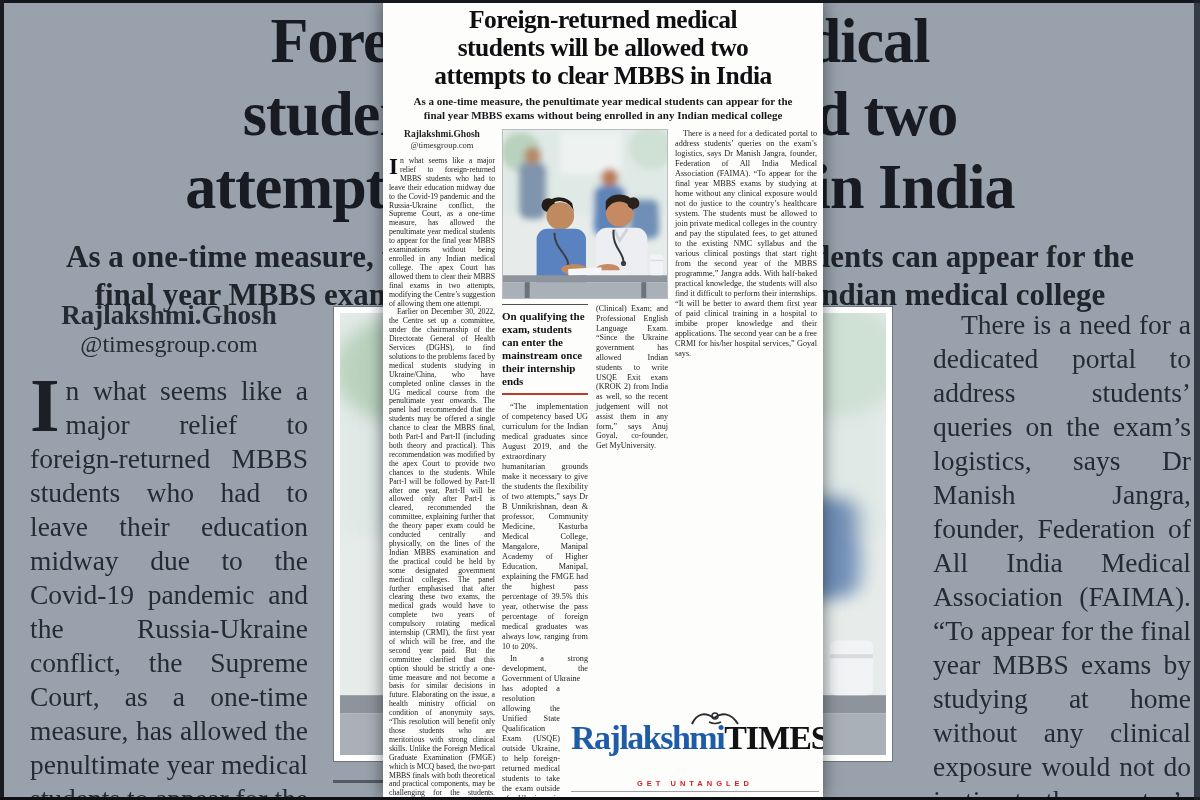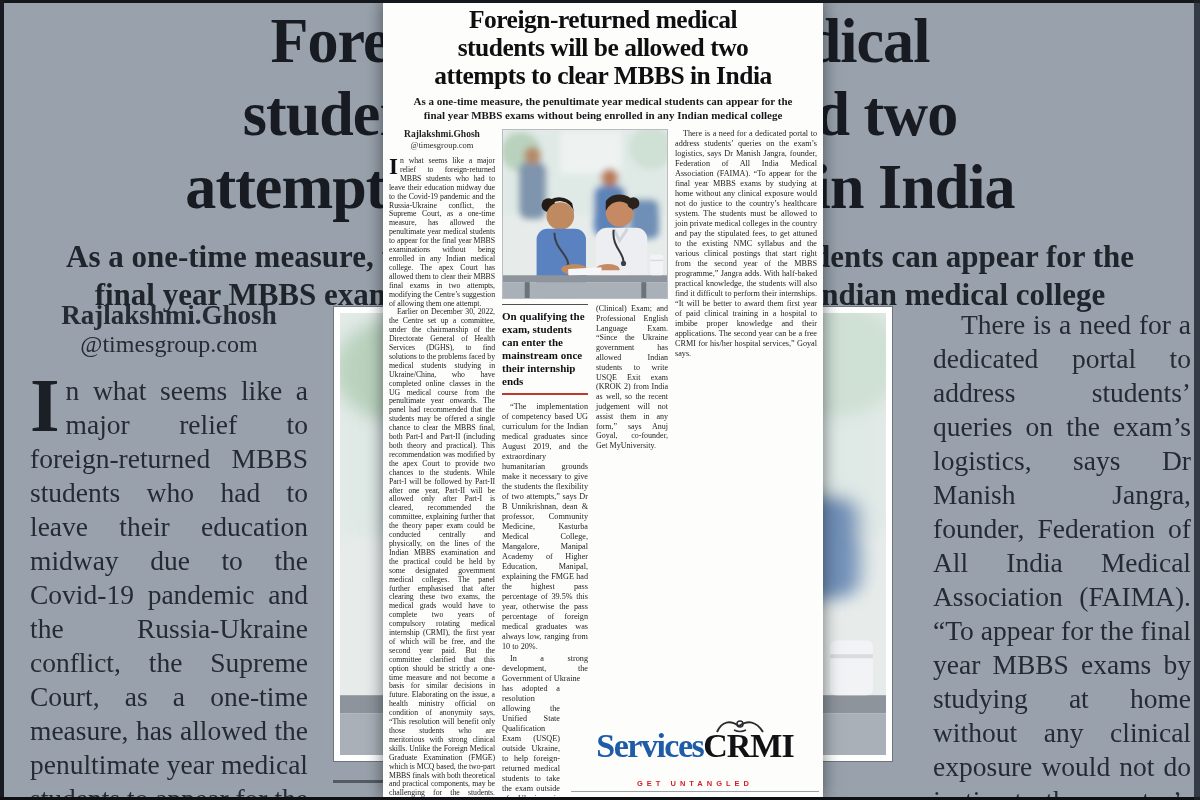--- a/index.html
+++ b/index.html
@@ -67,21 +67,21 @@
   .narrow{width:58px;}
 
   
   .logo-wrap{position:absolute;right:4px;bottom:8px;width:248px;text-align:center;
              border-bottom:1px solid #9aa0a6;padding-bottom:3px;z-index:12;}
   .logo-line{position:relative;display:inline-block;line-height:34px;white-space:nowrap;}
   .crest{position:absolute;top:-11px;left:118px;width:52px;height:16px;}
   .logo-education{font-weight:bold;font-size:34px;color:#1e5ca8;letter-spacing:-1.5px;}
   .logo-times{font-weight:bold;font-size:34px;color:#121215;letter-spacing:-1px;}
   .logo-tagline{font-family:"Liberation Sans","DejaVu Sans",sans-serif;font-weight:bold;
-                font-size:7.5px;letter-spacing:4px;color:#d42127;margin-top:10px;}
+                font-size:7.5px;letter-spacing:4px;color:#d42127;margin-top:18px;}
 
   .hidden-defs{position:absolute;width:0;height:0;overflow:hidden;}
 </style>
 </head>
 <body>
 
 <svg class="hidden-defs" aria-hidden="true">
   <defs>
     <filter id="blur1">
         <feGaussianBlur stdDeviation="3"></feGaussianBlur>
@@ -211,21 +211,21 @@
       </div>
     </div>
 
     <div class="logo-wrap">
       <div class="logo-line">
         <svg class="crest" viewBox="0 0 52 16">
           <path d="M3,14 C8,3 16,2 25,8 C34,2 42,3 49,14" fill="none" stroke="#2a2c30" stroke-width="2"></path>
           <circle cx="26" cy="6" r="3" fill="none" stroke="#2a2c30" stroke-width="1.5"></circle>
           <path d="M20,12 Q26,15 32,12" fill="none" stroke="#2a2c30" stroke-width="1.5"></path>
         </svg>
-        <span class="logo-education">Services</span><span class="logo-times">CRMI</span>
+        <span class="logo-education">Rajlakshmi</span><span class="logo-times">TIMES</span>
       </div>
       <div class="logo-tagline">GET UNTANGLED</div>
     </div>
   </article>
 
   <div class="edge edge-top"></div>
   <div class="edge edge-left"></div>
   <div class="edge edge-bottom"></div>
   <div class="edge edge-right"></div>
 </div>

